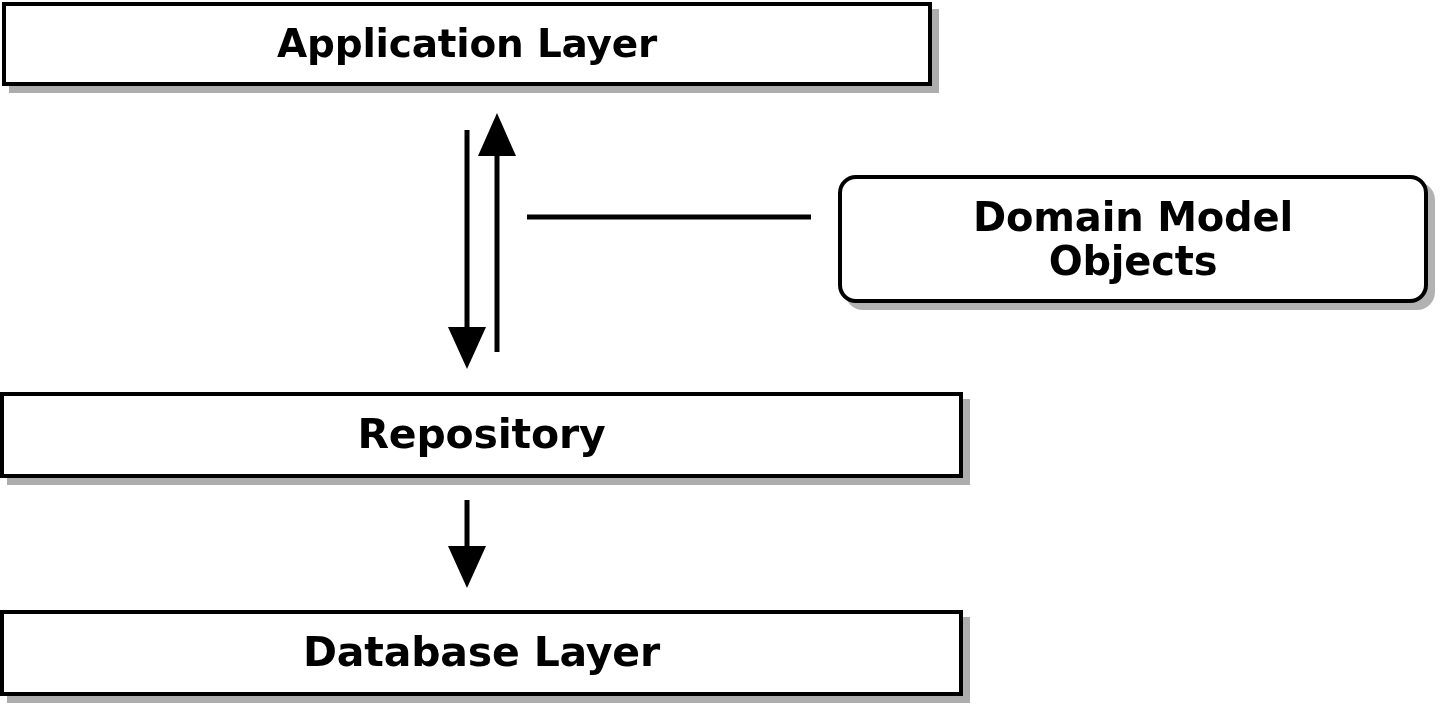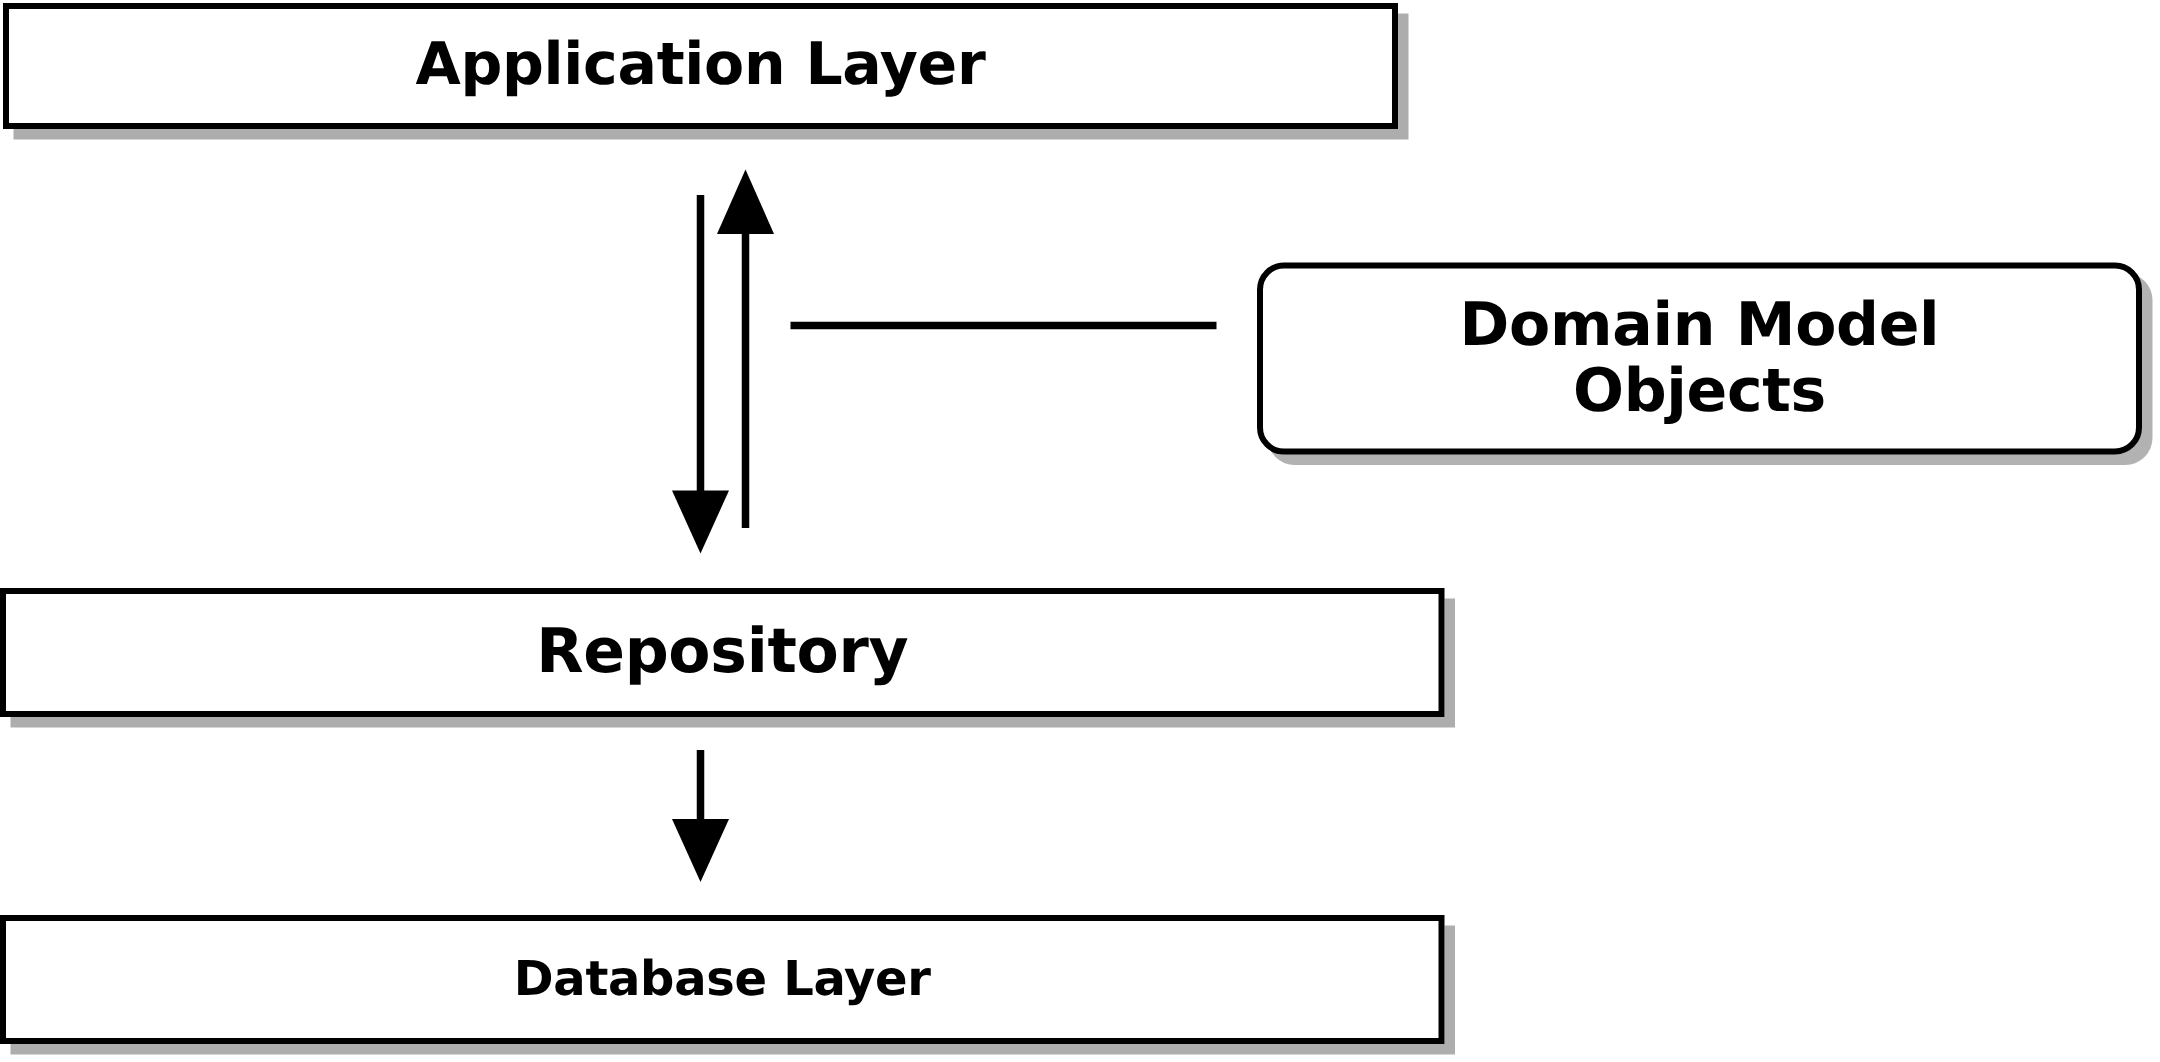--- a/index.html
+++ b/index.html
@@ -47,21 +47,21 @@
   #box-application .layer-label { font-size: 39px; }
 
   #box-repository {
     left: 0px;  top: 392px;  width: 963px;  height: 86px;
   }
   #box-repository .layer-label { font-size: 41px; }
 
   #box-database {
     left: 0px;  top: 610px;  width: 963px;  height: 86px;
   }
-  #box-database .layer-label { font-size: 32px; }
+  #box-database .layer-label { font-size: 41px; }
 
   #box-domain {
     left: 838px; top: 175px; width: 590px; height: 128px;
   }
   #box-domain .layer-label { font-size: 40px; line-height: 1.1; }
 
   
   .connector-svg {
     position: absolute;
     left: 0;

